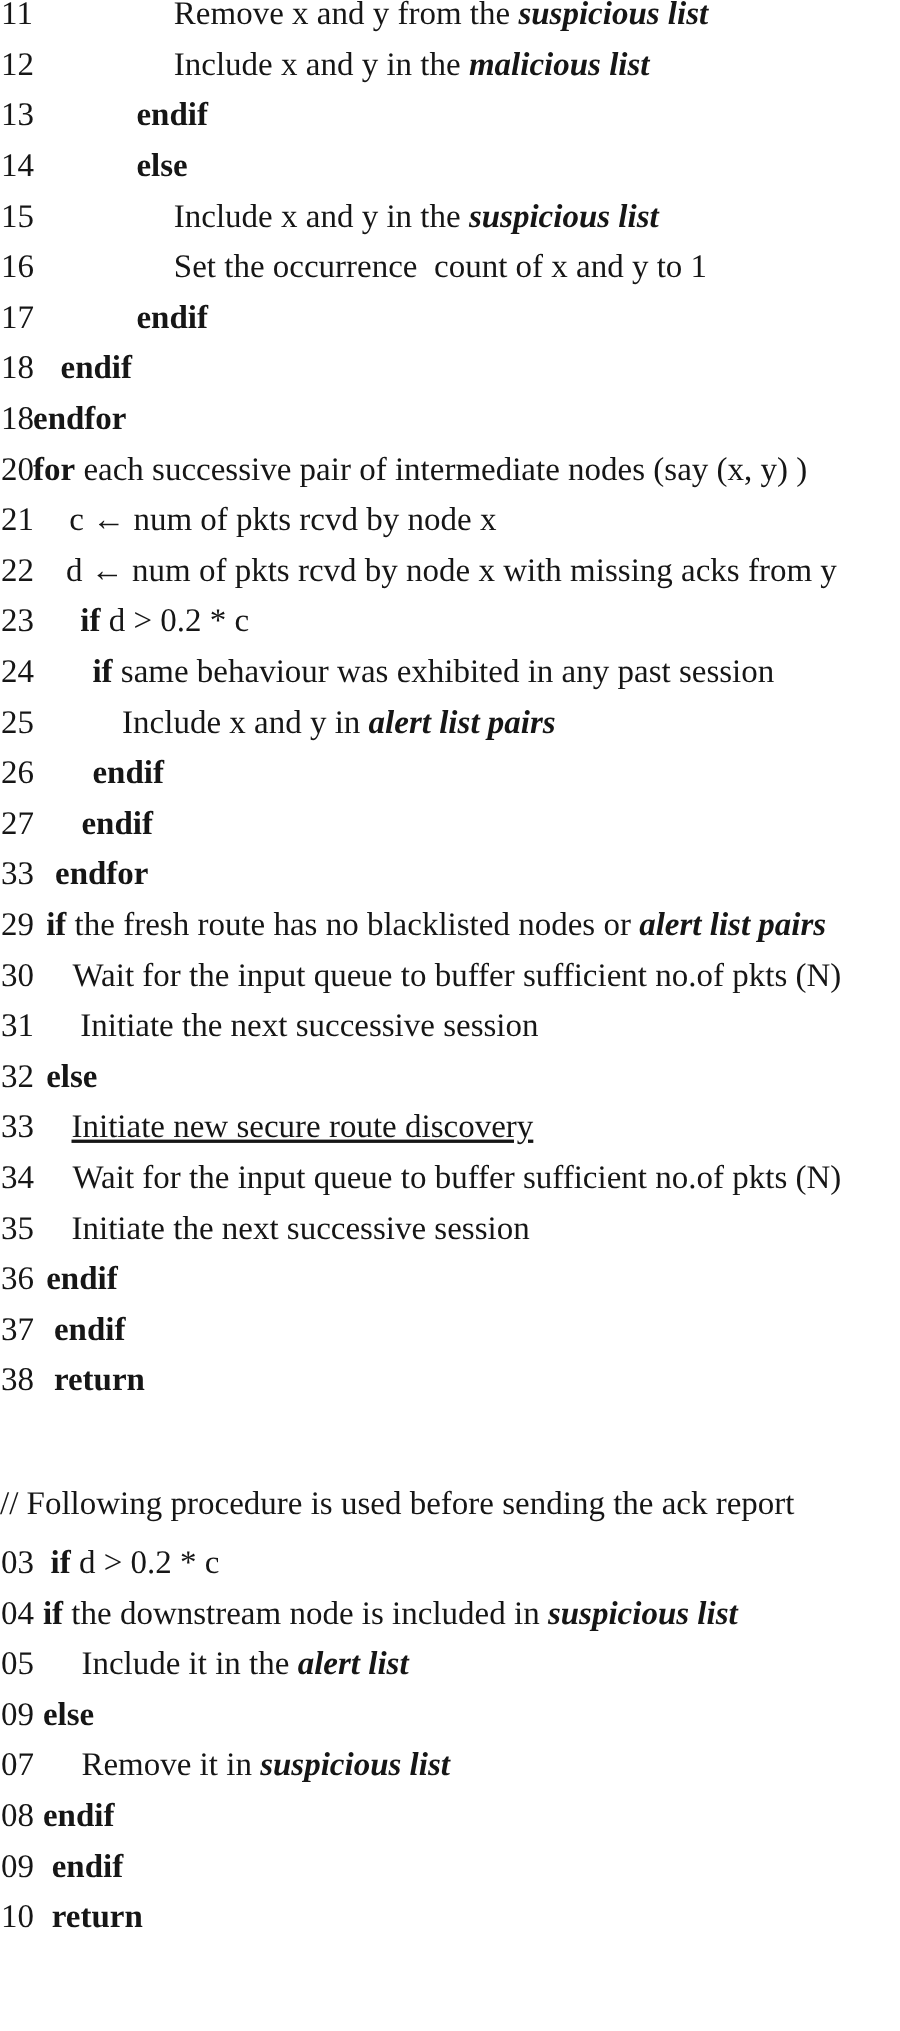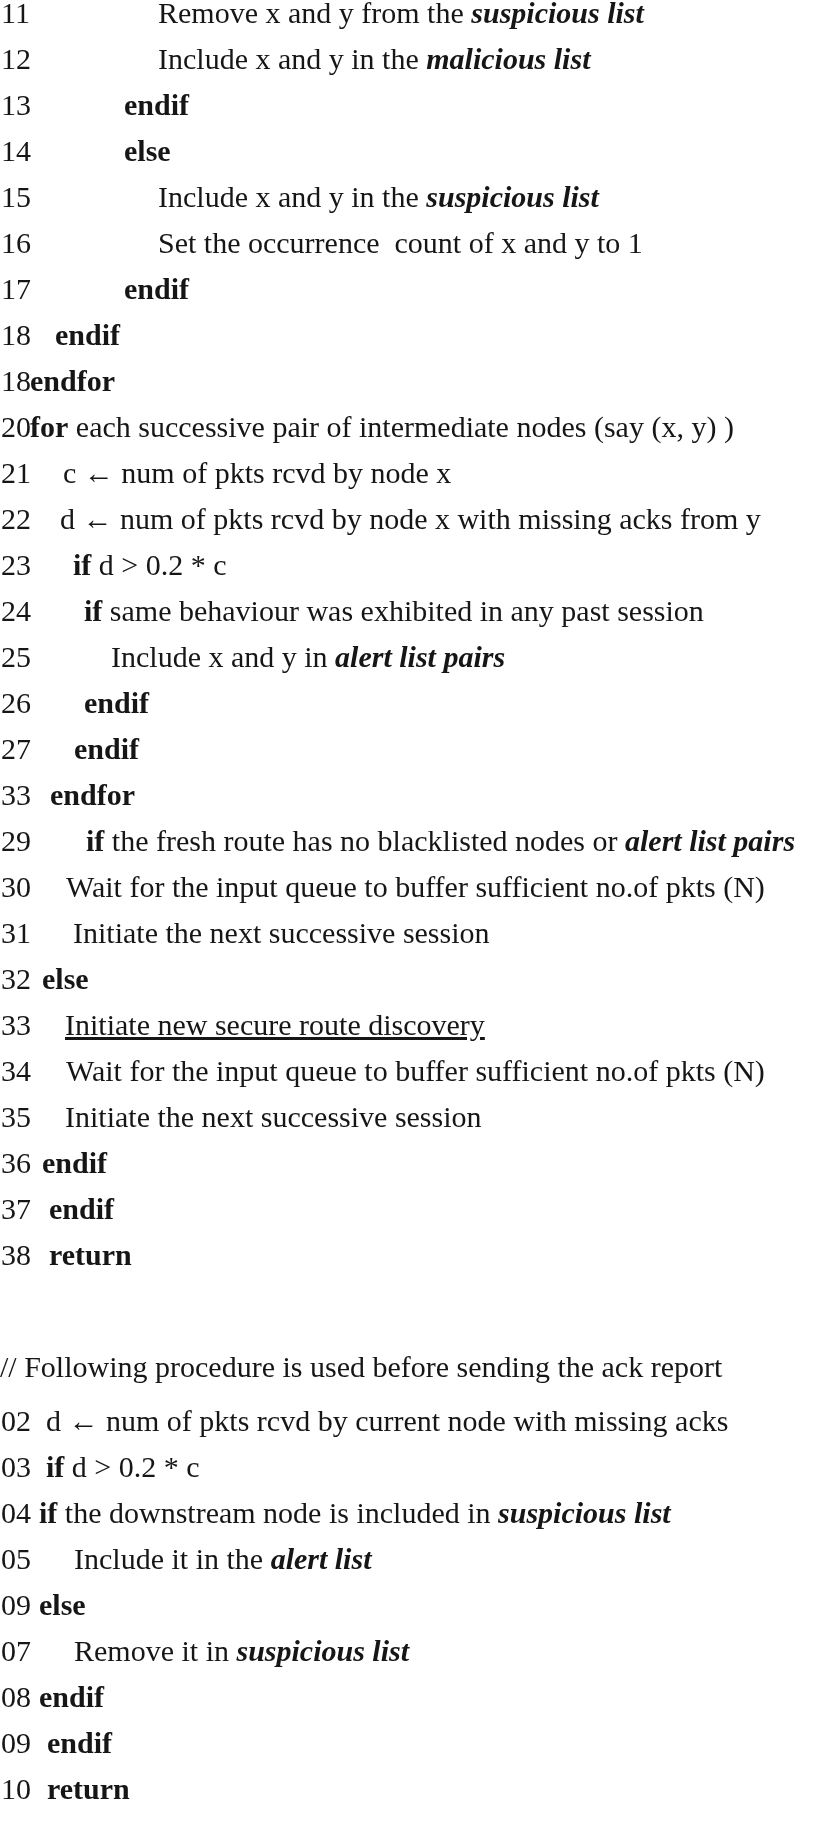--- a/index.html
+++ b/index.html
@@ -61,34 +61,33 @@
       <div class="line"><span class="num">18</span><span class="txt" style="left: 30px;"><span class="seg-b">endfor</span></span></div>
       <div class="line"><span class="num">20</span><span class="txt" style="left: 30px;"><span class="seg-b">for</span><span class="seg-r"> each successive pair of intermediate nodes (say (x, y) )</span></span></div>
       <div class="line"><span class="num">21</span><span class="txt" style="left: 63px;"><span class="seg-r">c ← num of pkts rcvd by node x</span></span></div>
       <div class="line"><span class="num">22</span><span class="txt" style="left: 60px;"><span class="seg-r">d ← num of pkts rcvd by node x with missing acks from y</span></span></div>
       <div class="line"><span class="num">23</span><span class="txt" style="left: 73px;"><span class="seg-b">if</span><span class="seg-r"> d &gt; 0.2 * c</span></span></div>
       <div class="line"><span class="num">24</span><span class="txt" style="left: 84px;"><span class="seg-b">if</span><span class="seg-r"> same behaviour was exhibited in any past session</span></span></div>
       <div class="line"><span class="num">25</span><span class="txt" style="left: 111px;"><span class="seg-r">Include x and y in </span><span class="seg-bi">alert list pairs</span></span></div>
       <div class="line"><span class="num">26</span><span class="txt" style="left: 84px;"><span class="seg-b">endif</span></span></div>
       <div class="line"><span class="num">27</span><span class="txt" style="left: 74px;"><span class="seg-b">endif</span></span></div>
       <div class="line"><span class="num">33</span><span class="txt" style="left: 50px;"><span class="seg-b">endfor</span></span></div>
-      <div class="line"><span class="num">29</span><span class="txt" style="left: 42px; margin-left: 44px;"><span class="seg-b">if</span><span class="seg-r"> the fresh route has no blacklisted nodes or </span><span class="seg-bi">alert list pairs</span></span></div>
+      <div class="line"><span class="num">29</span><span class="txt" style="left: 42px;"><span class="seg-b">if</span><span class="seg-r"> the fresh route has no blacklisted nodes or </span><span class="seg-bi">alert list pairs</span></span></div>
       <div class="line"><span class="num">30</span><span class="txt" style="left: 66px;"><span class="seg-r">Wait for the input queue to buffer sufficient no.of pkts (N)</span></span></div>
       <div class="line"><span class="num">31</span><span class="txt" style="left: 73px;"><span class="seg-r">Initiate the next successive session</span></span></div>
       <div class="line"><span class="num">32</span><span class="txt" style="left: 42px;"><span class="seg-b">else</span></span></div>
       <div class="line"><span class="num">33</span><span class="txt" style="left: 65px; text-decoration: underline;"><span class="seg-r">Initiate new secure route discovery</span></span></div>
       <div class="line"><span class="num">34</span><span class="txt" style="left: 66px;"><span class="seg-r">Wait for the input queue to buffer sufficient no.of pkts (N)</span></span></div>
       <div class="line"><span class="num">35</span><span class="txt" style="left: 65px;"><span class="seg-r">Initiate the next successive session</span></span></div>
       <div class="line"><span class="num">36</span><span class="txt" style="left: 42px;"><span class="seg-b">endif</span></span></div>
       <div class="line"><span class="num">37</span><span class="txt" style="left: 49px;"><span class="seg-b">endif</span></span></div>
       <div class="line"><span class="num">38</span><span class="txt" style="left: 49px;"><span class="seg-b">return</span></span></div>
     </section>
     <section class="code-block second">
       <div class="line comment-line"><span class="txt seg-r" style="left: 0px;">// Following procedure is used before sending the ack report</span></div>
-      <div class="line"><span class="num">02</span><span class="txt" style="left: 46px;"><span class="seg-r">d ← num of pkts rcvd by current node with missing acks</span></span></div>
       <div class="line"><span class="num">03</span><span class="txt" style="left: 46px;"><span class="seg-b">if</span><span class="seg-r"> d &gt; 0.2 * c</span></span></div>
       <div class="line"><span class="num">04</span><span class="txt" style="left: 39px;"><span class="seg-b">if</span><span class="seg-r"> the downstream node is included in </span><span class="seg-bi">suspicious list</span></span></div>
       <div class="line"><span class="num">05</span><span class="txt" style="left: 74px;"><span class="seg-r">Include it in the </span><span class="seg-bi">alert list</span></span></div>
       <div class="line"><span class="num">09</span><span class="txt" style="left: 39px;"><span class="seg-b">else</span></span></div>
       <div class="line"><span class="num">07</span><span class="txt" style="left: 74px;"><span class="seg-r">Remove it in </span><span class="seg-bi">suspicious list</span></span></div>
       <div class="line"><span class="num">08</span><span class="txt" style="left: 39px;"><span class="seg-b">endif</span></span></div>
       <div class="line"><span class="num">09</span><span class="txt" style="left: 47px;"><span class="seg-b">endif</span></span></div>
       <div class="line"><span class="num">10</span><span class="txt" style="left: 47px;"><span class="seg-b">return</span></span></div>
     </section>
   </div>

